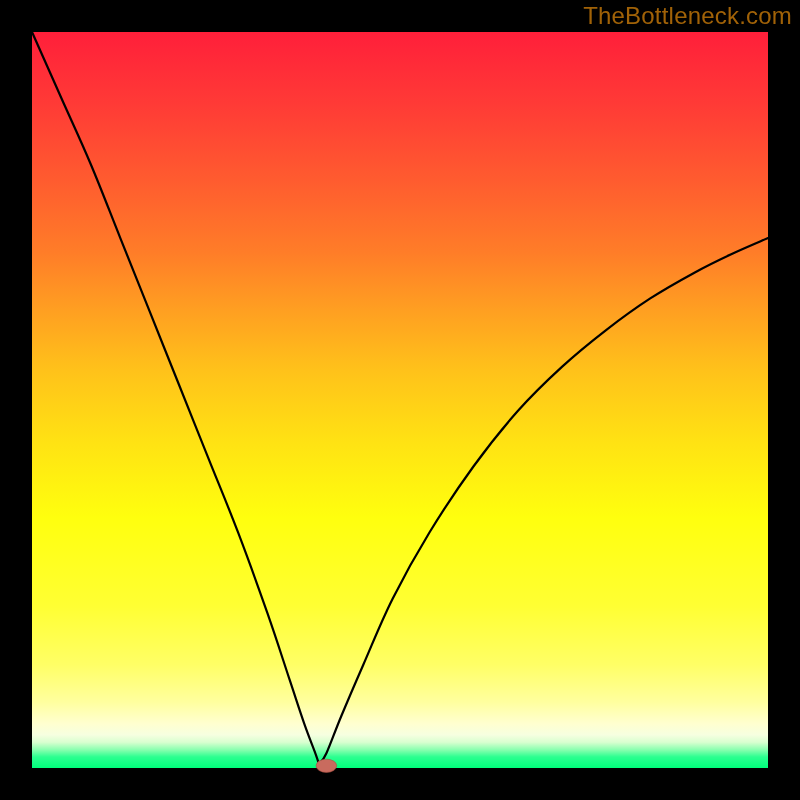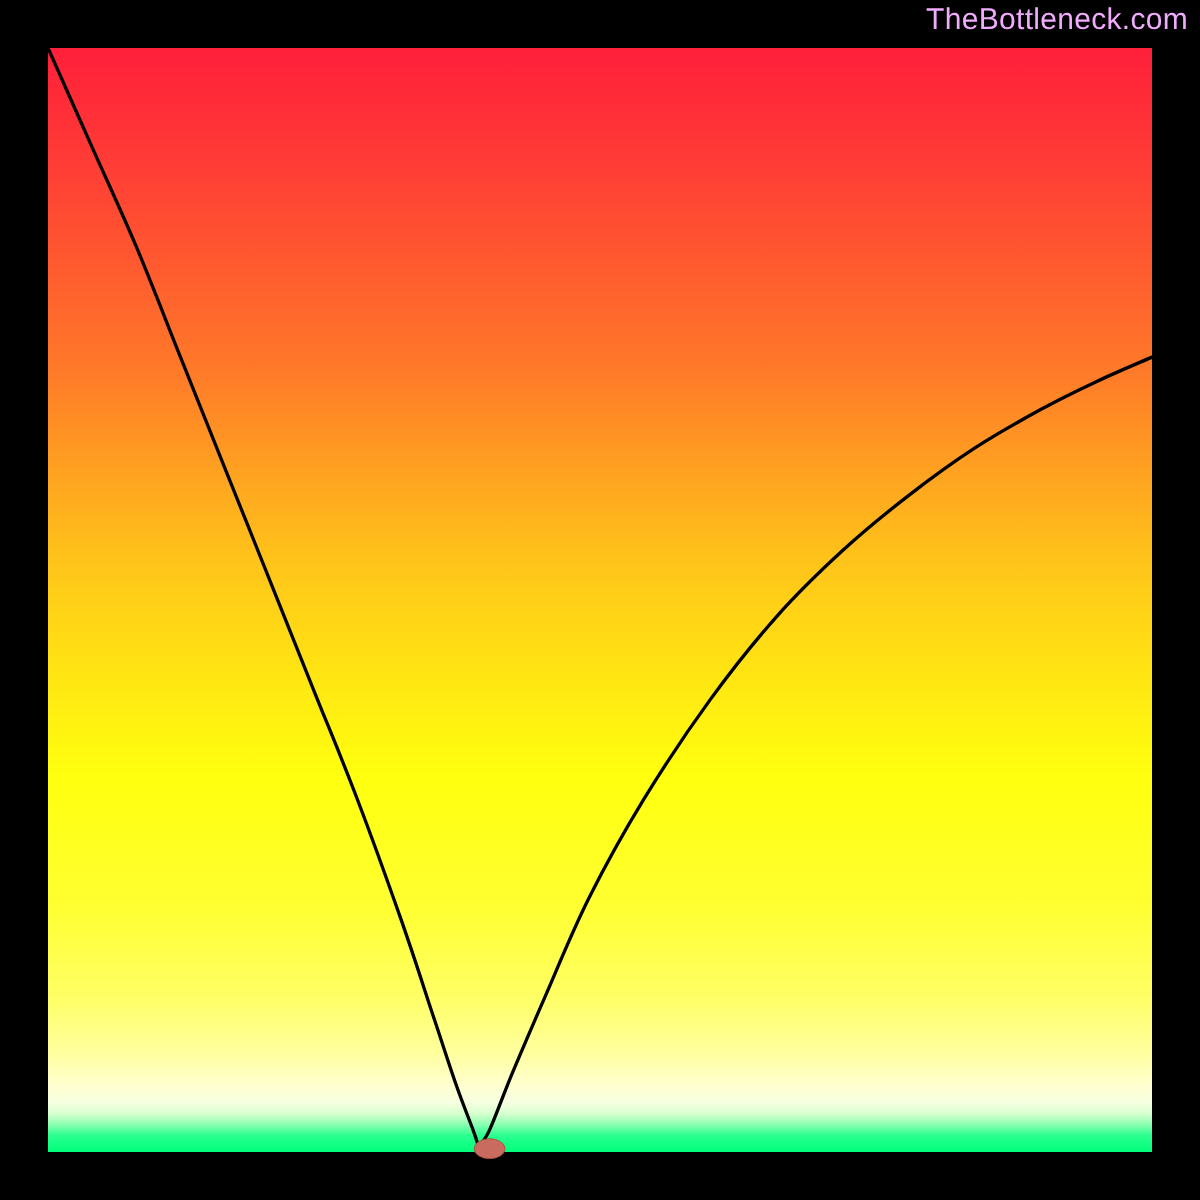--- a/index.html
+++ b/index.html
@@ -14,22 +14,22 @@
   .frame {
     position: relative;
     width: 800px;
     height: 800px;
     background: #000;
   }
   .watermark {
     position: absolute;
     top: 2px;
     right: 8px;
-    color: #f0abfc;
-    font-size: 20px;
+    color: #a16207;
+    font-size: 24px;
     font-weight: 400;
     letter-spacing: 0.2px;
     z-index: 10;
     user-select: none;
   }
   .plot-area {
     position: absolute;
     left: 32px;
     top: 32px;
     width: 736px;

